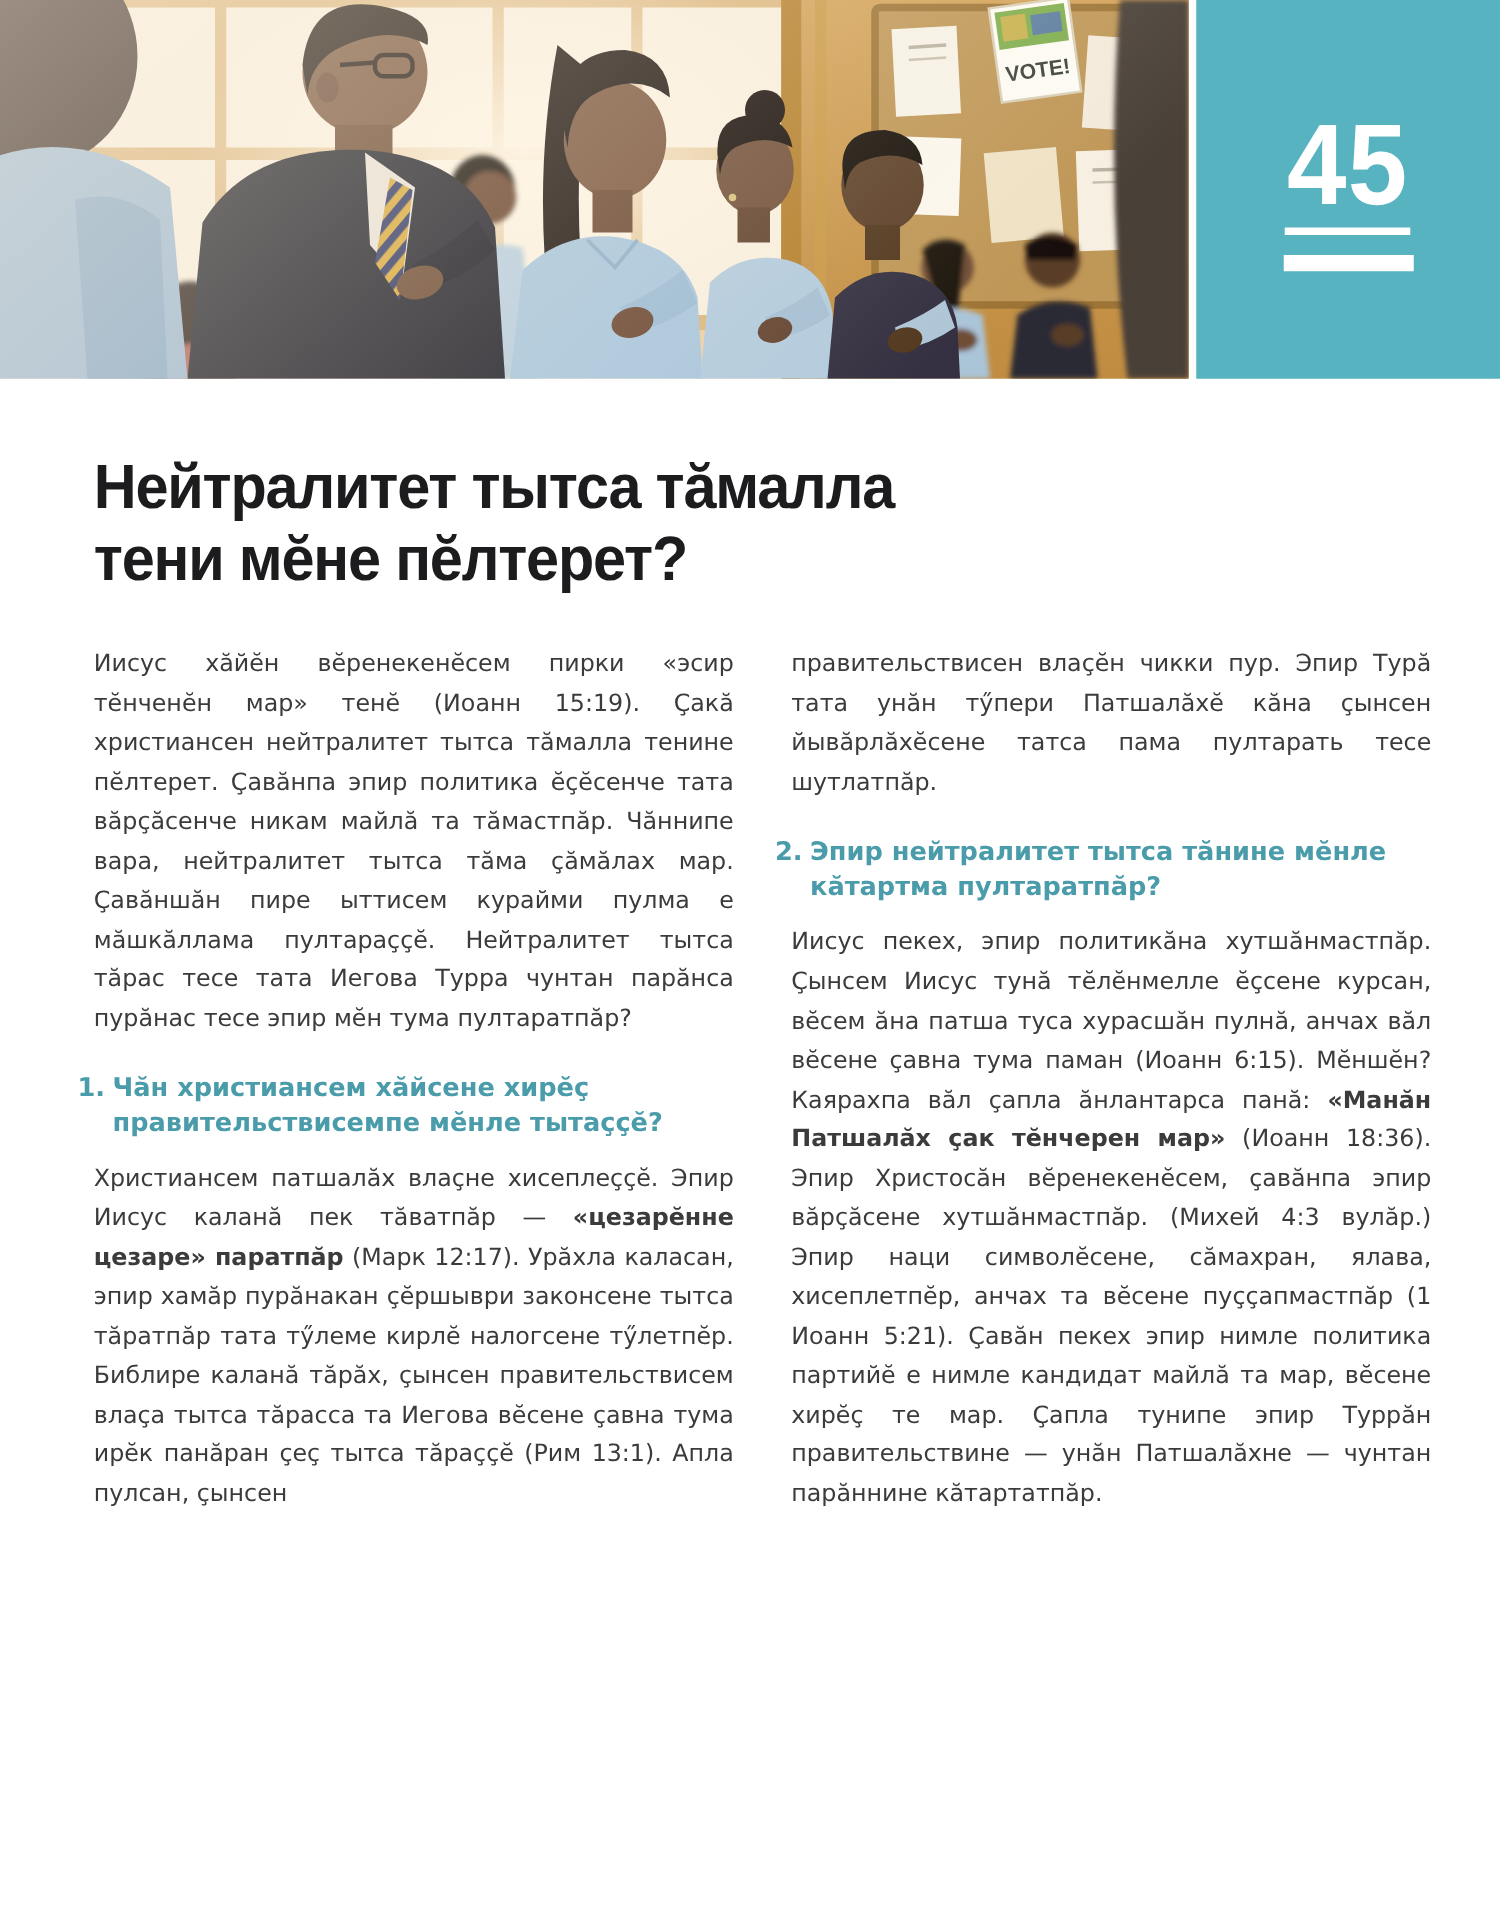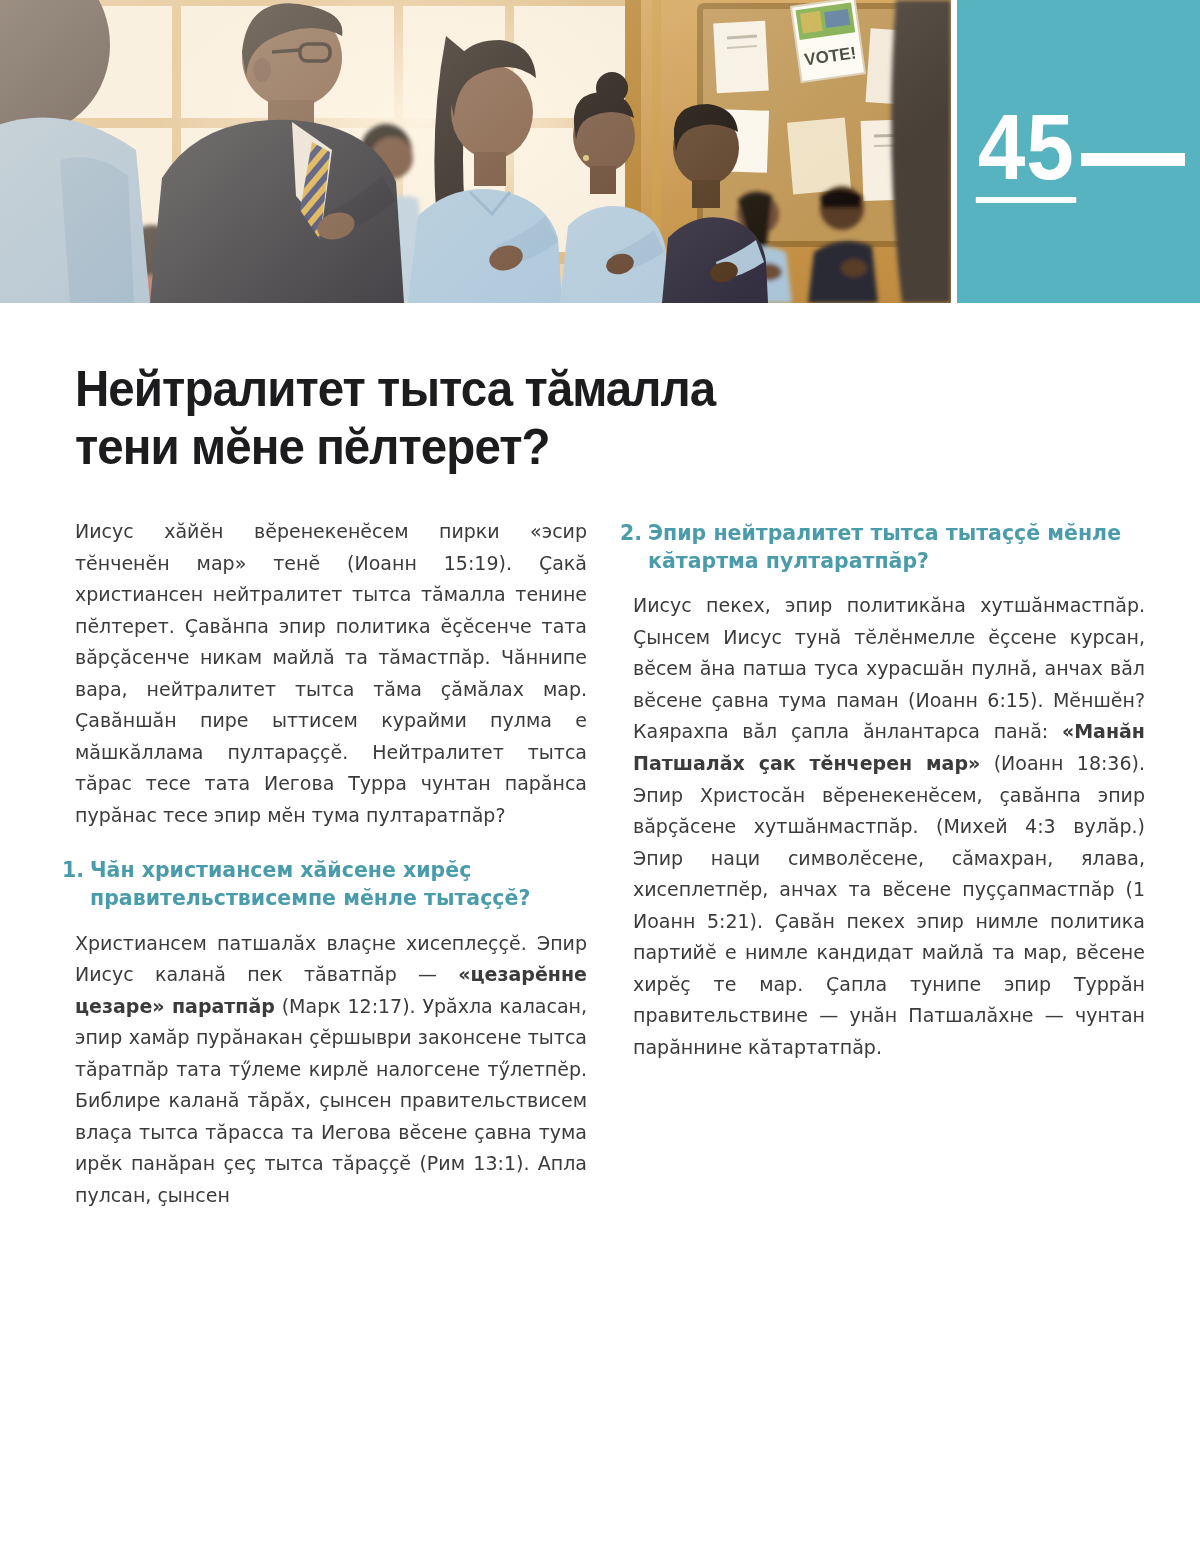--- a/index.html
+++ b/index.html
@@ -8,40 +8,40 @@
     background:var(--page-background,#fff);
     font-family:"DejaVu Sans", sans-serif;
     position:relative;overflow:hidden;
   }
   
   .hero{position:absolute;top:0;left:0;width:1200px;height:303px;}
   .hero-photo{position:absolute;left:0;top:0;display:block;}
   .lesson-badge{
     position:absolute;top:0;left:957px;width:243px;height:303px;
     background:var(--accent-teal,#57b3c0);
-    display:flex;flex-direction:row;align-items:center;justify-content:center;
+    display:flex;flex-direction:column;align-items:center;justify-content:center;
   }
   .lesson-num{
     color:#fff;font-family:"Liberation Sans", sans-serif;font-weight:bold;
     font-size:92px;line-height:1;padding:0 2px 4px 2px;
     border-bottom:6px solid #fff;
     transform:scaleX(.93);letter-spacing:1px;
   }
   .lesson-bar{width:104px;height:13px;background:#fff;margin-top:16px;}
   
   .content{padding:303px 0 0 0;}
   .title{
     margin:57px 0 0 75px;
     font-family:"Liberation Sans", sans-serif;font-weight:bold;
     color:var(--title,#1c1c1e);
     font-size:50px;line-height:1.16;letter-spacing:-1px;
     transform:scaleX(.95);transform-origin:left top;
     white-space:nowrap;
   }
-  .columns{display:flex;gap:46px;margin:40px 55px 0 75px;}
+  .columns{display:flex;gap:46px;margin:40px 55px 0 75px;align-items:center;}
   .col{width:520px;}
   .para{
     font-size:19px;line-height:1.66;text-align:justify;
     color:var(--body-text,#3b3b3b);margin:0 0 26px 0;
   }
   .para .b{font-weight:bold;}
   .section-heading{
     display:flex;align-items:flex-start;
     color:var(--heading-teal,#4a9caa);font-weight:bold;
     font-size:20.5px;line-height:1.35;
@@ -214,20 +214,21 @@
   <main class="columns">
     <div class="col">
         <p class="para"><span>Иисус хӑйӗн вӗренекенӗсем пирки «эсир тӗнченӗн мар» тенӗ (Иоанн 15:19). Ҫакӑ христиансен нейтралитет тытса тӑмалла тенине пӗлтерет. Ҫавӑнпа эпир политика ӗҫӗсенче тата вӑрҫӑсенче никам майлӑ та тӑмастпӑр. Чӑннипе вара, нейтралитет тытса тӑма ҫӑмӑлах мар. Ҫавӑншӑн пире ыттисем курайми пулма е мӑшкӑллама пултараҫҫӗ. Нейтралитет тытса тӑрас тесе тата Иегова Турра чунтан парӑнса пурӑнас тесе эпир мӗн тума пултаратпӑр?</span></p>
         <div class="section-heading">
           <span class="num">1.</span>
           <span>Чӑн христиансем хӑйсене хирӗҫ правительствисемпе мӗнле тытаҫҫӗ?</span>
         </div>
         <p class="para"><span>Христиансем патшалӑх влаҫне хисеплеҫҫӗ. Эпир Иисус каланӑ пек тӑватпӑр — </span><span class="b">«цезарӗнне цезаре» паратпӑр</span><span> (Марк 12:17). Урӑхла каласан, эпир хамӑр пурӑнакан ҫӗршыври законсене тытса тӑратпӑр тата тӳлеме кирлӗ налогсене тӳлетпӗр. Библире каланӑ тӑрӑх, ҫынсен правительствисем влаҫа тытса тӑрасса та Иегова вӗсене ҫавна тума ирӗк панӑран ҫеҫ тытса тӑраҫҫӗ (Рим 13:1). Апла пулсан, ҫынсен</span></p>
       </div>
     <div class="col">
+        <p class="para"><span>правительствисен влаҫӗн чикки пур. Эпир Турӑ тата унӑн тӳпери Патшалӑхӗ кӑна ҫынсен йывӑрлӑхӗсене татса пама пултарать тесе шутлатпӑр.</span></p>
         <div class="section-heading">
           <span class="num">2.</span>
-          <span>Эпир нейтралитет тытса тытаҫҫӗ мӗнле кӑтартма пултаратпӑр?</span>
+          <span>Эпир нейтралитет тытса тӑнине мӗнле кӑтартма пултаратпӑр?</span>
         </div>
         <p class="para"><span>Иисус пекех, эпир политикӑна хутшӑнмастпӑр. Ҫынсем Иисус тунӑ тӗлӗнмелле ӗҫсене курсан, вӗсем ӑна патша туса хурасшӑн пулнӑ, анчах вӑл вӗсене ҫавна тума паман (Иоанн 6:15). Мӗншӗн? Каярахпа вӑл ҫапла ӑнлантарса панӑ: </span><span class="b">«Манӑн Патшалӑх ҫак тӗнчерен мар»</span><span> (Иоанн 18:36). Эпир Христосӑн вӗренекенӗсем, ҫавӑнпа эпир вӑрҫӑсене хутшӑнмастпӑр. (Михей 4:3 вулӑр.) Эпир наци символӗсене, сӑмахран, ялава, хисеплетпӗр, анчах та вӗсене пуҫҫапмастпӑр (1 Иоанн 5:21). Ҫавӑн пекех эпир нимле политика партийӗ е нимле кандидат майлӑ та мар, вӗсене хирӗҫ те мар. Ҫапла тунипе эпир Туррӑн правительствине — унӑн Патшалӑхне — чунтан парӑннине кӑтартатпӑр.</span></p>
       </div>
   </main>
 </div>
 
 </body></html>

